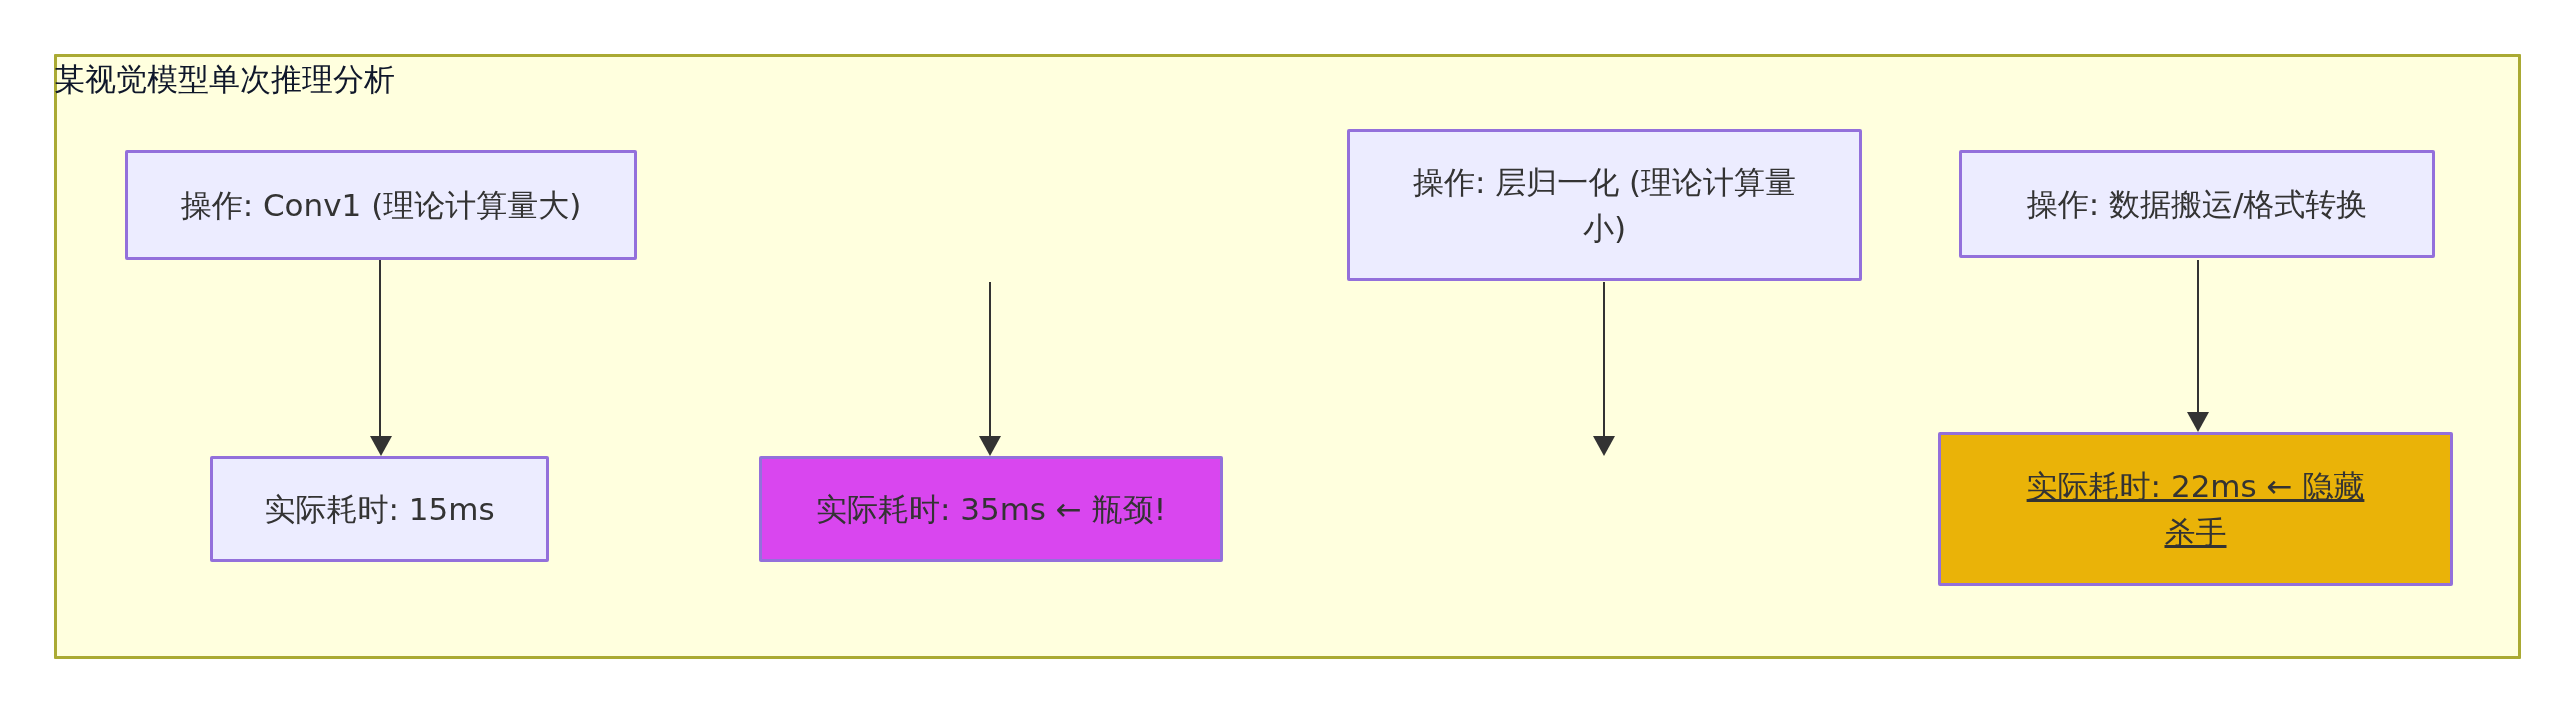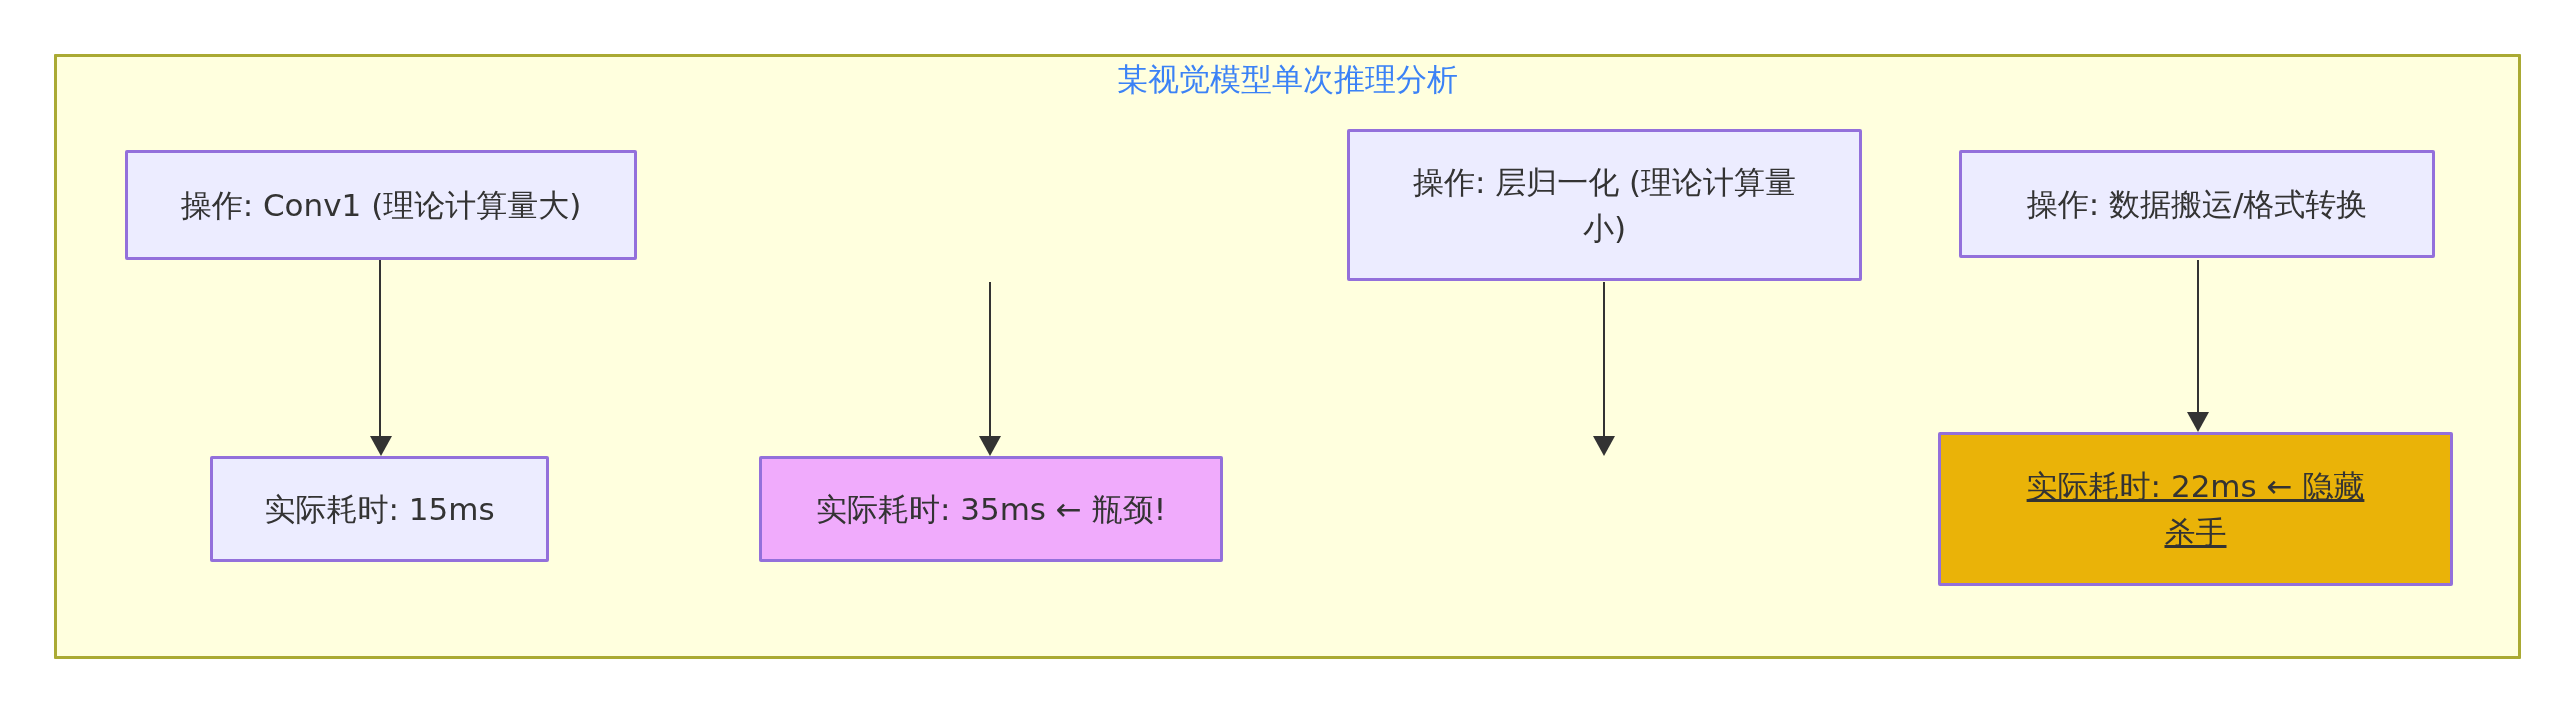--- a/index.html
+++ b/index.html
@@ -18,41 +18,41 @@
     width: 2467px; height: 605px;
     box-sizing: border-box;
     background: #FFFFDE;
     border: 3px solid #AAAA33;
     border-radius: 1px;
   }
   .diagram-title {
     position: absolute;
     left: 54px; top: 59px;
     width: 2467px;
-    text-align: center;
+    text-align: left;
     font-size: 31px;
     line-height: 40px;
-    color: #3b82f6;
+    color: #0f172a;
   }
   .node {
     position: absolute;
     box-sizing: border-box;
     border: 3px solid #9370DB;
     border-radius: 2px;
     background: #ECECFF;
     display: flex;
     align-items: center;
     justify-content: center;
     text-align: center;
     font-size: 31px;
     line-height: 46px;
     color: #333333;
   }
   .node .label { display: block; }
-  .fill-pink   { background: #f0abfc; }
+  .fill-pink   { background: #d946ef; }
   .fill-orange { background: #eab308; text-decoration: underline; }
 
   
   .op1 { left: 125px;  top: 150px; width: 512px; height: 110px; padding: 0 30px; }
   .op2 { left: 733px;  top: 129px; width: 514px; height: 152px; padding: 0 56px; }
   .op3 { left: 1347px; top: 129px; width: 515px; height: 152px; padding: 0 55px; }
   .op4 { left: 1959px; top: 150px; width: 476px; height: 108px; padding: 0 28px; }
 
   
   .t1 { left: 210px;  top: 456px; width: 339px; height: 106px; padding: 0 24px; }

